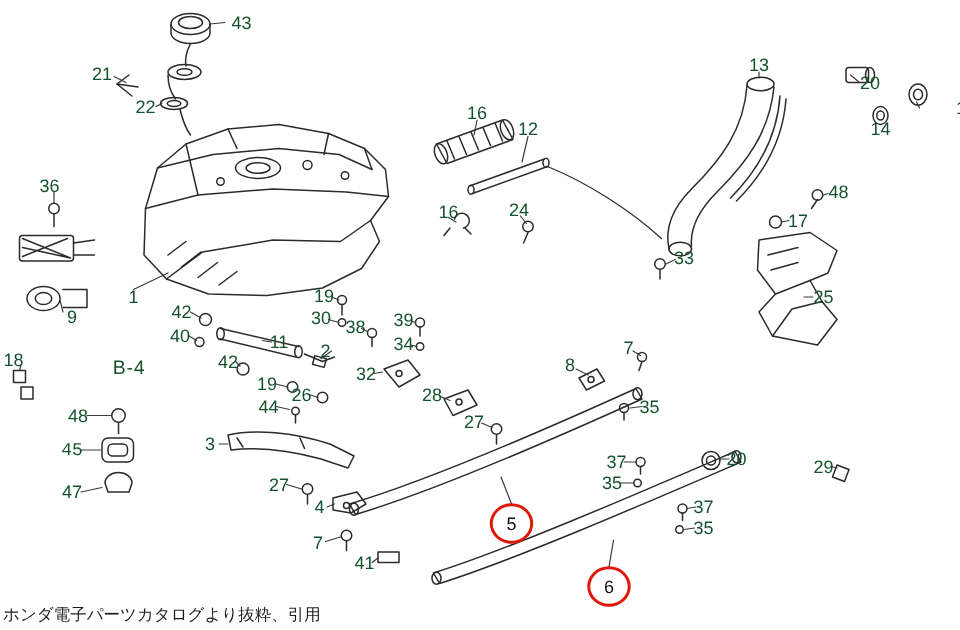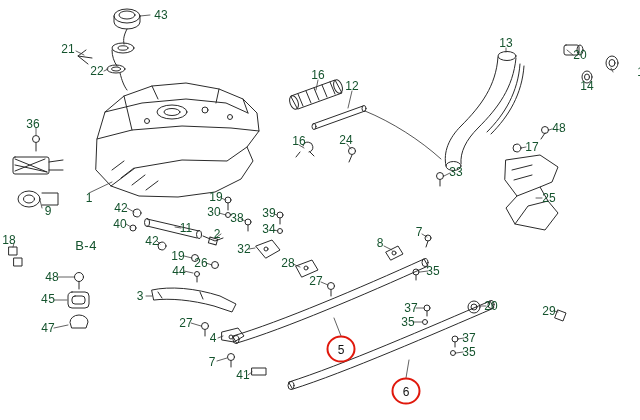--- a/index.html
+++ b/index.html
@@ -298,15 +298,16 @@
       <div class="callout" style="left: 186px; top: 323px;">27</div>
       <div class="callout" style="left: 213px; top: 338px;">4</div>
       <div class="callout" style="left: 469px; top: 338px;">37</div>
       <div class="callout" style="left: 469px; top: 352px;">35</div>
       <div class="callout circled" style="left: 341px; top: 349px;">5</div>
       <div class="callout" style="left: 212px; top: 362px;">7</div>
       <div class="callout" style="left: 243px; top: 375px;">41</div>
       <div class="callout circled" style="left: 406px; top: 391px;">6</div>
     </div>
 
+  <div class="footer-note">ホンダ電子パーツカタログより抜粋、引用</div>
 
 
 </div>
 
 </body></html>

